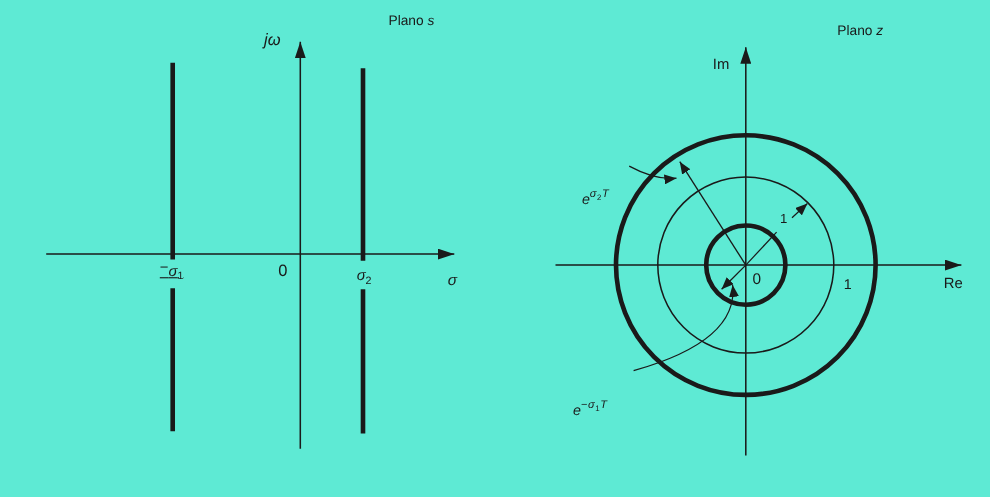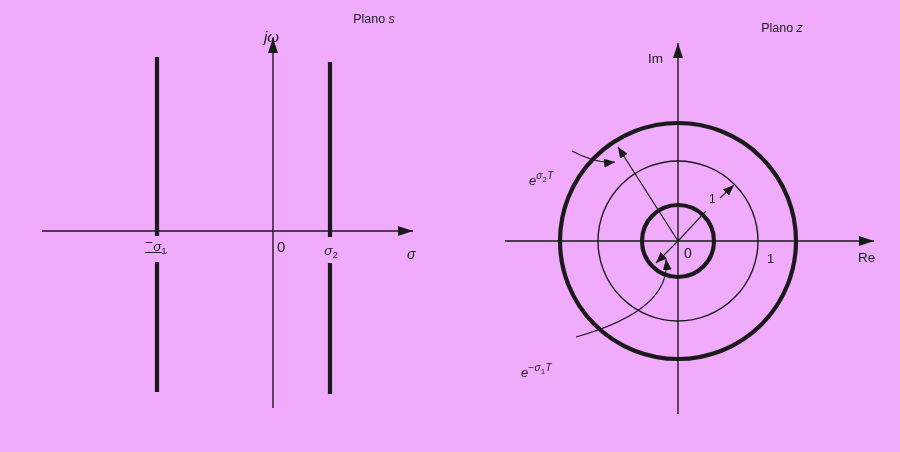--- a/index.html
+++ b/index.html
@@ -1,34 +1,34 @@
 <!DOCTYPE html>
 <html><head>
 <meta charset="utf-8">
 <style>
   html, body { margin: 0; padding: 0; background: #ffffff; }
   .fig {
     position: relative;
     width: 900px;
     height: 452px;
-    background: #f0abfc;
+    background: #5eead4;
     font-family: "Liberation Sans", sans-serif;
     color: #1a1a1a;
     overflow: hidden;
   }
   svg.art { position: absolute; left: 0; top: 0; }
   .lbl { position: absolute; white-space: nowrap; line-height: 1; }
   .ctr { transform: translateX(-50%); }
   .it { font-style: italic; }
   .fs12 { font-size: 12px; }
   .fs125 { font-size: 12.5px; }
   .fs13 { font-size: 13px; }
   .fs135 { font-size: 13.5px; }
   .fs14 { font-size: 14px; }
-  .fs15 { font-size: 15px; margin-left: 24px; }
+  .fs15 { font-size: 15px; }
   .subn { font-size: 72%; position: relative; top: 3px; }
   .raise { position: relative; top: -4px; }
   .exp { font-size: 13px; margin-top: 36px; }
   .exp .base { font-style: italic; }
   .exp .sup { font-size: 10px; position: relative; top: -6px; letter-spacing: 0.5px; }
   .exp .sup .ssub { font-size: 72%; position: relative; top: 2.5px; font-style: normal; }
   .exp .sup .supit { font-style: italic; }
 </style>
 </head>
 <body>

